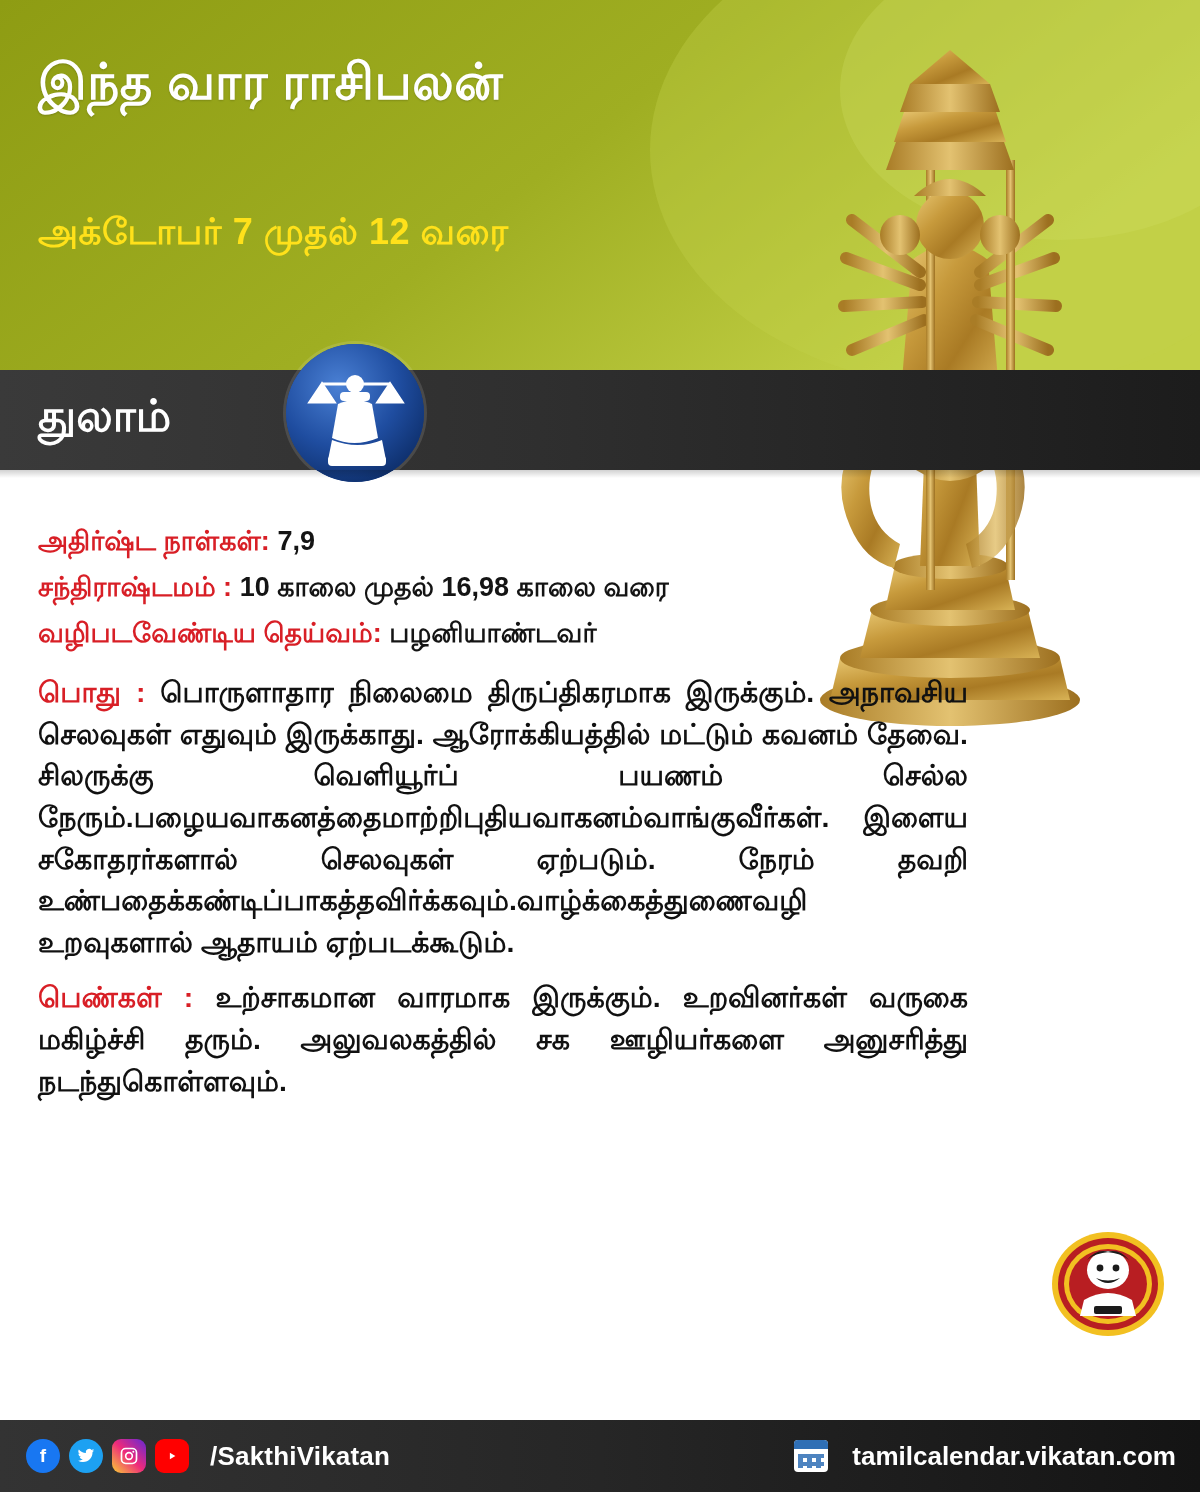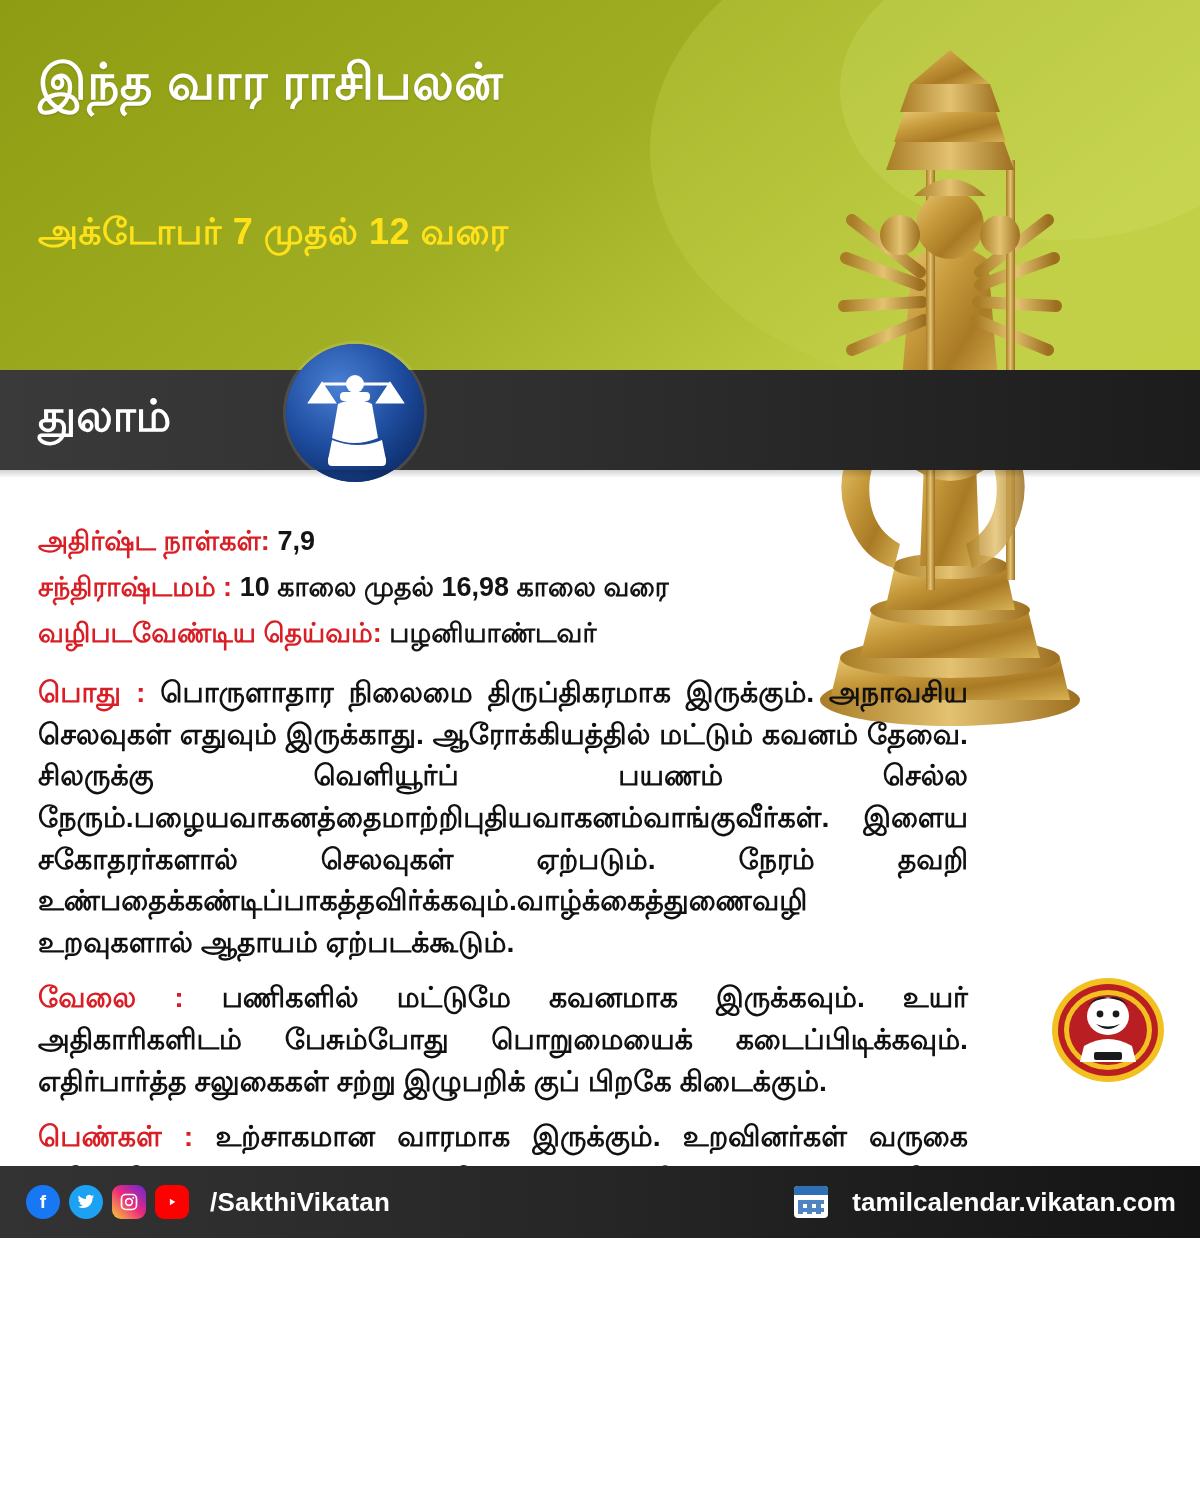--- a/index.html
+++ b/index.html
@@ -5,21 +5,21 @@
   * { box-sizing: border-box; margin: 0; padding: 0; }
   html, body {
     width: 1200px;
     height: 1497px;
     background: #ffffff;
     font-family: "Liberation Sans", sans-serif;
   }
   .page {
     position: relative;
     width: 1200px;
-    height: 1238px;
+    height: 1492px;
     overflow: hidden;
     background: #ffffff;
   }
 
   
   .banner {
     position: absolute;
     left: 0; top: 0;
     width: 1200px; height: 370px;
     background: linear-gradient(105deg, #8e9c13 0%, #93a318 35%, #a6b62a 62%, #b9c93d 100%);
@@ -327,24 +327,20 @@
     <div class="fact-line">
       <span class="fact-label">வழிபடவேண்டிய தெய்வம்:</span>
       <span class="fact-value">பழனியாண்டவர்</span>
     </div>
 
     <p class="para para-first">
       <span class="sec-label">பொது :</span>
       <span>பொருளாதார நிலைமை திருப்திகரமாக இருக்கும். அநாவசிய செலவுகள் எதுவும் இருக்காது. ஆரோக்கியத்தில் மட்டும் கவனம் தேவை. சிலருக்கு வெளியூர்ப் பயணம் செல்ல நேரும்.பழையவாகனத்தைமாற்றிபுதியவாகனம்வாங்குவீர்கள். இளைய சகோதரர்களால் செலவுகள் ஏற்படும். நேரம் தவறி உண்பதைக்கண்டிப்பாகத்தவிர்க்கவும்.வாழ்க்கைத்துணைவழி உறவுகளால் ஆதாயம் ஏற்படக்கூடும்.</span>
     </p>
 
-    <p class="para">
-      <span class="sec-label">வேலை :</span>
-      <span>பணிகளில் மட்டுமே கவனமாக இருக்கவும். உயர் அதிகாரிகளிடம் பேசும்போது பொறுமையைக் கடைப்பிடிக்கவும். எதிர்பார்த்த சலுகைகள் சற்று இழுபறிக் குப் பிறகே கிடைக்கும்.</span>
-    </p>
 
 
     <p class="para">
       <span class="sec-label">பெண்கள் :</span>
       <span>உற்சாகமான வாரமாக இருக்கும். உறவினர்கள் வருகை மகிழ்ச்சி தரும். அலுவலகத்தில் சக ஊழியர்களை அனுசரித்து நடந்துகொள்ளவும்.</span>
     </p>
   </div>
 
   <svg class="vikatan-logo" viewBox="0 0 116 116">
     <ellipse cx="58" cy="58" rx="56" ry="52" fill="#f2c021"></ellipse>

